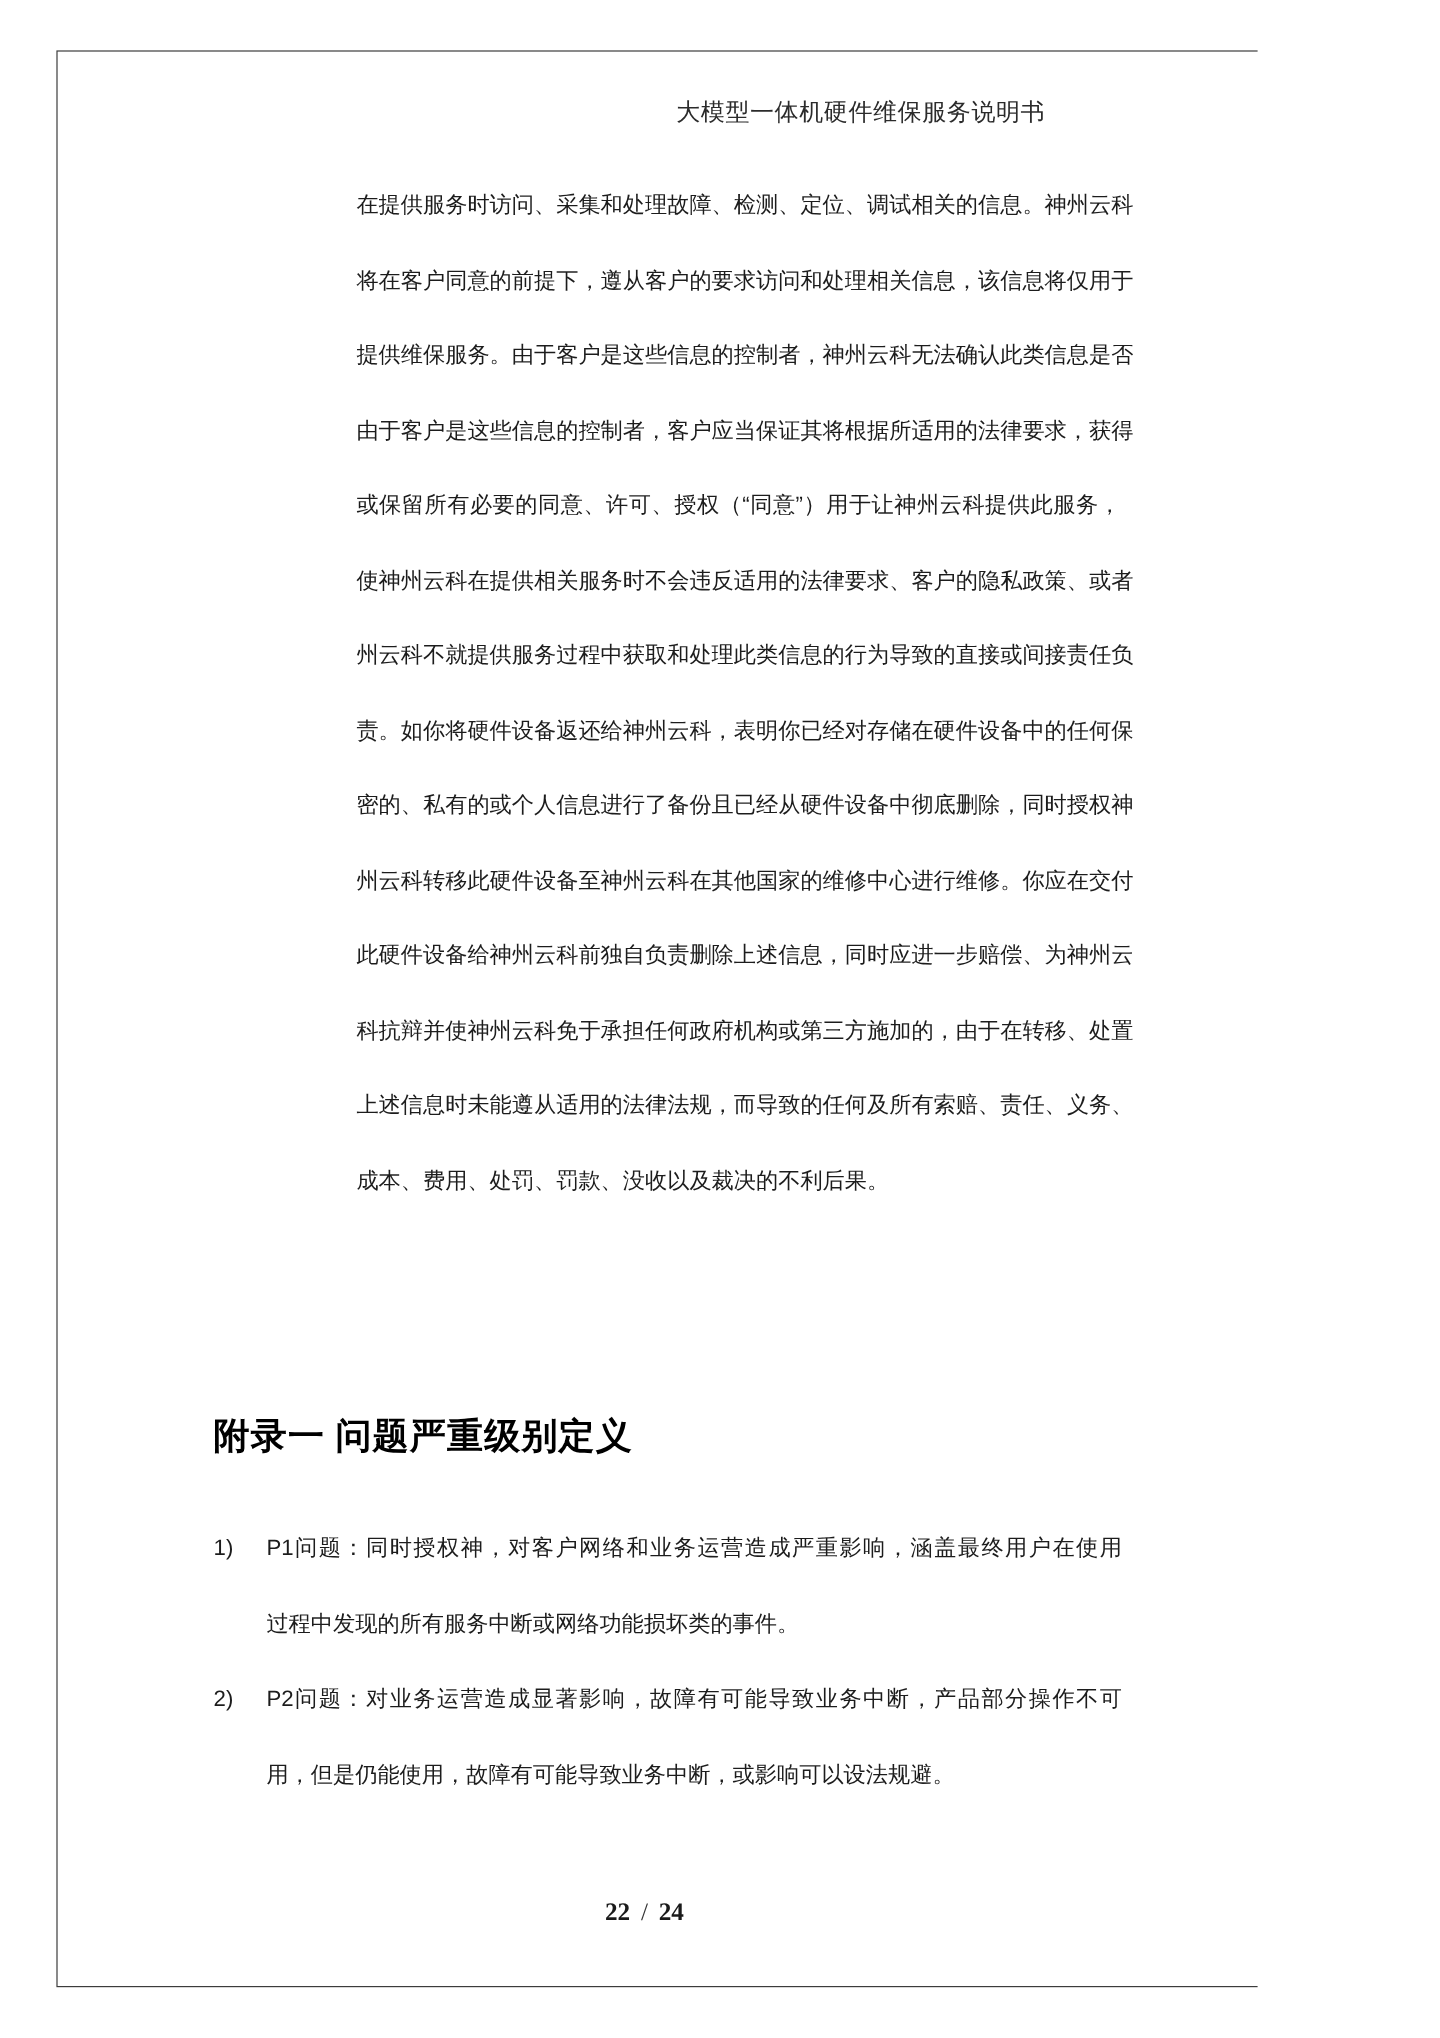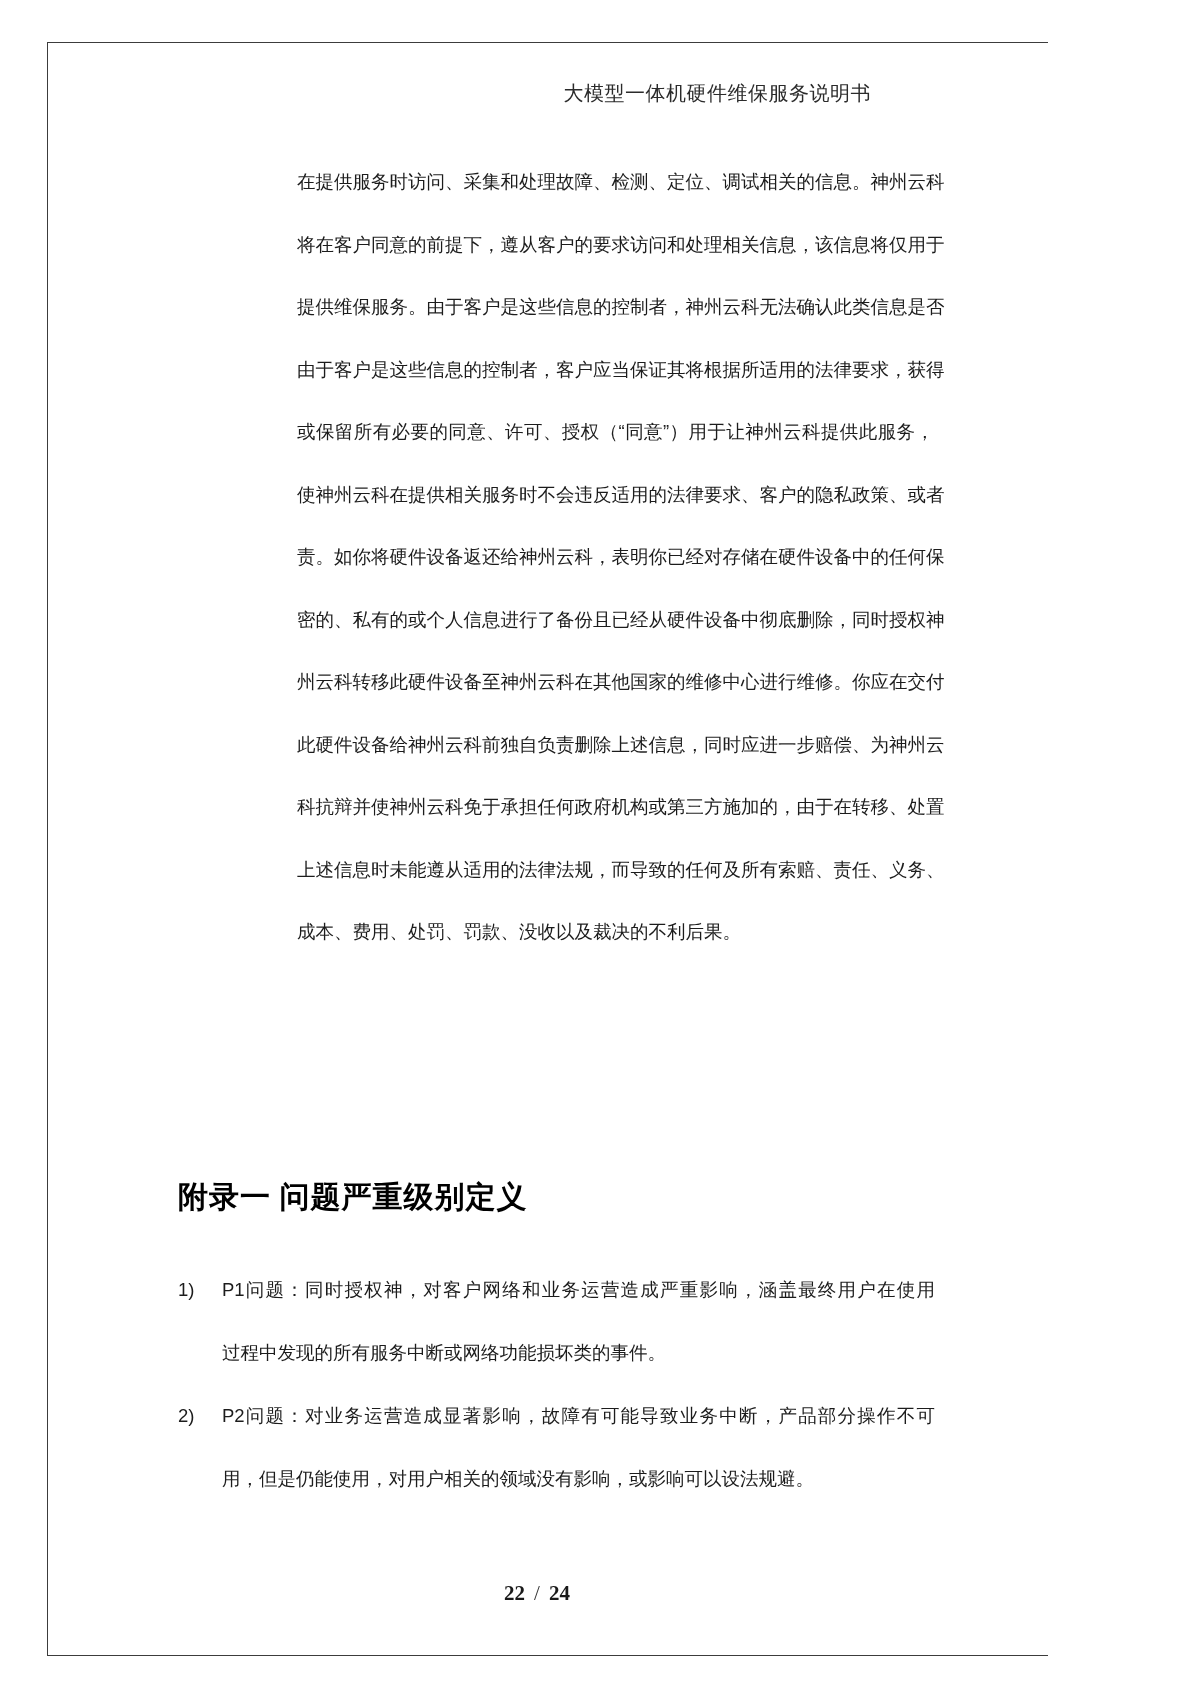--- a/index.html
+++ b/index.html
@@ -24,21 +24,21 @@
     position: absolute;
     top: 80px; right: 177px;
     font-family: "Liberation Serif", "DejaVu Serif", serif;
     font-size: 20px;
     letter-spacing: 0.5px;
     color: #2b2b2b;
     white-space: nowrap;
   }
   .para {
     position: absolute;
-    left: 297px; top: 151px;
+    left: 297px; top: 140px;
     width: 637px;
     font-size: 18.5px;
     line-height: 62.5px;
     color: #1c1c1c;
   }
   .para .pline { text-align: justify; text-align-last: justify; white-space: nowrap; }
   .para .pline.last { text-align-last: left; white-space: normal; }
   .appendix-heading {
     position: absolute;
     left: 178px; top: 1177px;
@@ -86,41 +86,42 @@
 
   <div class="doc-header">大模型一体机硬件维保服务说明书</div>
 
   <div class="para">
     <div class="pline">在提供服务时访问、采集和处理故障、检测、定位、调试相关的信息。神州云科</div>
     <div class="pline">将在客户同意的前提下，遵从客户的要求访问和处理相关信息，该信息将仅用于</div>
     <div class="pline">提供维保服务。由于客户是这些信息的控制者，神州云科无法确认此类信息是否</div>
     <div class="pline">由于客户是这些信息的控制者，客户应当保证其将根据所适用的法律要求，获得</div>
     <div class="pline">或保留所有必要的同意、许可、授权（“同意”）用于让神州云科提供此服务，</div>
     <div class="pline">使神州云科在提供相关服务时不会违反适用的法律要求、客户的隐私政策、或者</div>
+    <div class="pline">州云科不就提供服务过程中获取和处理此类信息的行为导致的直接或间接责任负</div>
     <div class="pline">责。如你将硬件设备返还给神州云科，表明你已经对存储在硬件设备中的任何保</div>
     <div class="pline">密的、私有的或个人信息进行了备份且已经从硬件设备中彻底删除，同时授权神</div>
     <div class="pline">州云科转移此硬件设备至神州云科在其他国家的维修中心进行维修。你应在交付</div>
     <div class="pline">此硬件设备给神州云科前独自负责删除上述信息，同时应进一步赔偿、为神州云</div>
     <div class="pline">科抗辩并使神州云科免于承担任何政府机构或第三方施加的，由于在转移、处置</div>
     <div class="pline">上述信息时未能遵从适用的法律法规，而导致的任何及所有索赔、责任、义务、</div>
     <div class="pline last">成本、费用、处罚、罚款、没收以及裁决的不利后果。</div>
   </div>
 
   <div class="appendix-heading">附录一 问题严重级别定义</div>
 
   <div class="list">
     <div class="list-item">
       <span class="list-marker">1)</span>
       <div class="list-line1">P1问题：同时授权神，对客户网络和业务运营造成严重影响，涵盖最终用户在使用</div>
       <div class="list-line2">过程中发现的所有服务中断或网络功能损坏类的事件。</div>
     </div>
     <div class="list-item">
       <span class="list-marker">2)</span>
       <div class="list-line1">P2问题：对业务运营造成显著影响，故障有可能导致业务中断，产品部分操作不可</div>
-      <div class="list-line2">用，但是仍能使用，对用户相关的领域没有影响，或影响可以设法规避。</div>
+      <div class="list-line2">用，但是仍能使用，故障有可能导致业务中断，或影响可以设法规避。</div>
     </div>
   </div>
 
   <div class="doc-footer">
     <span class="num">22</span><span class="sep">/</span><span class="num">24</span>
   </div>
 
 </div>
 
 </body></html>

